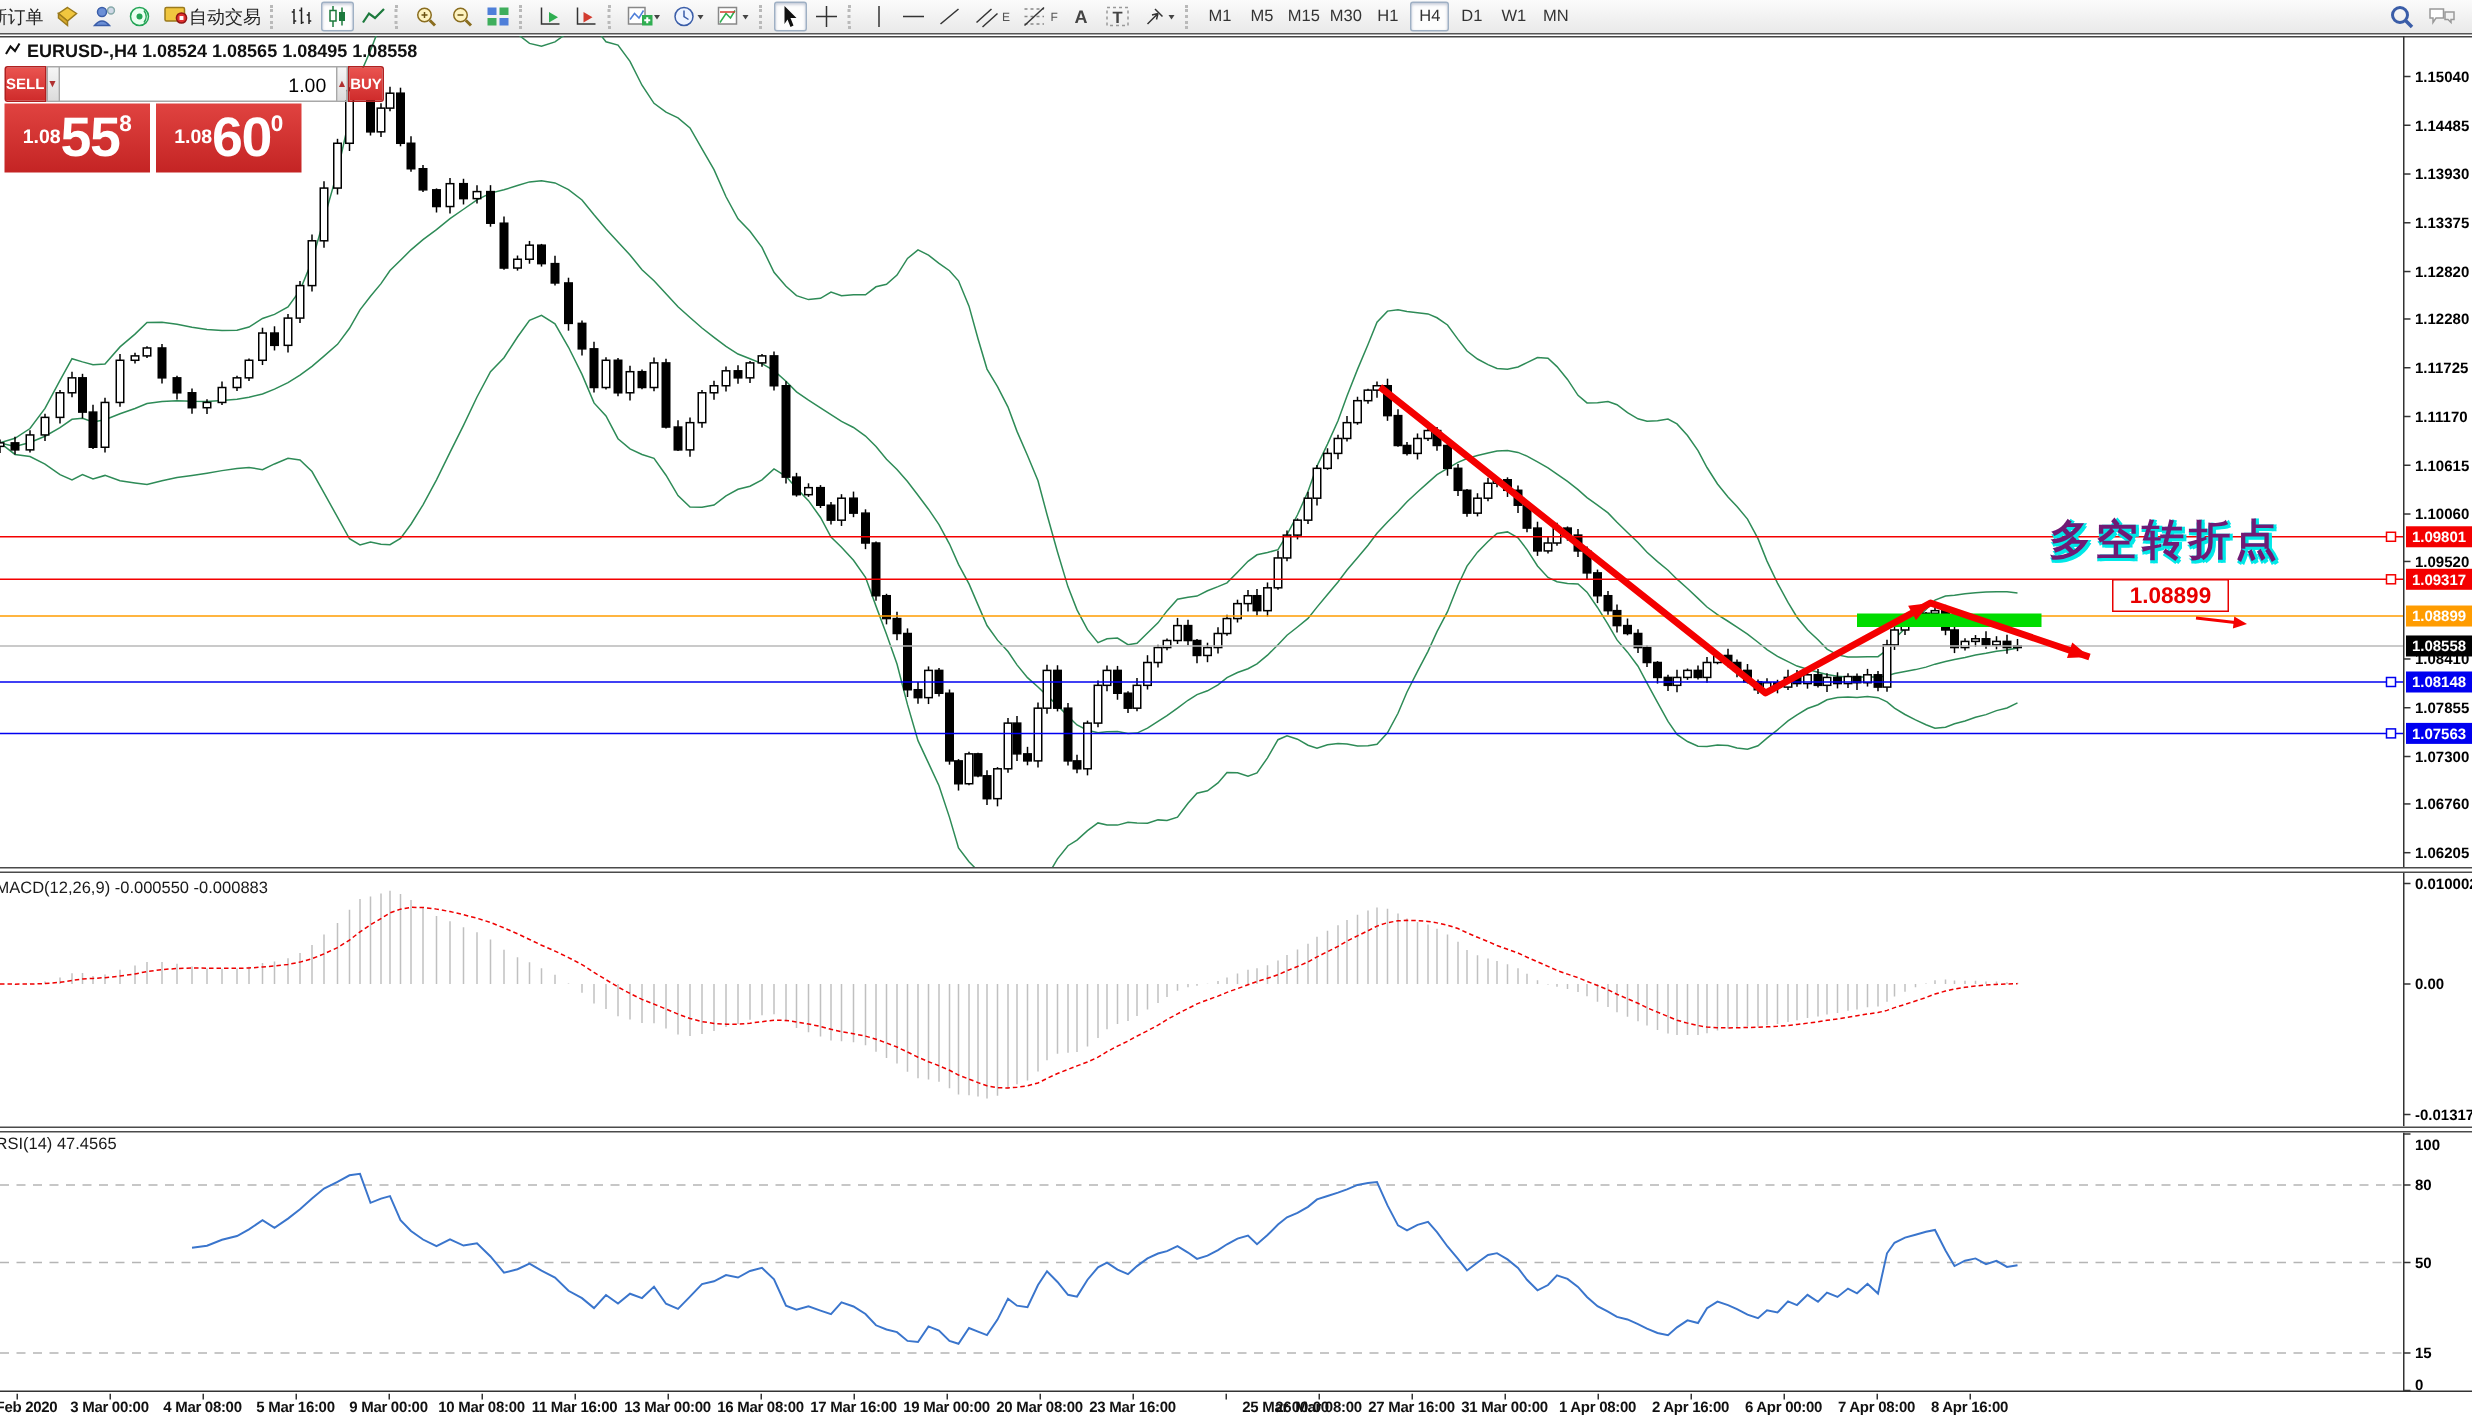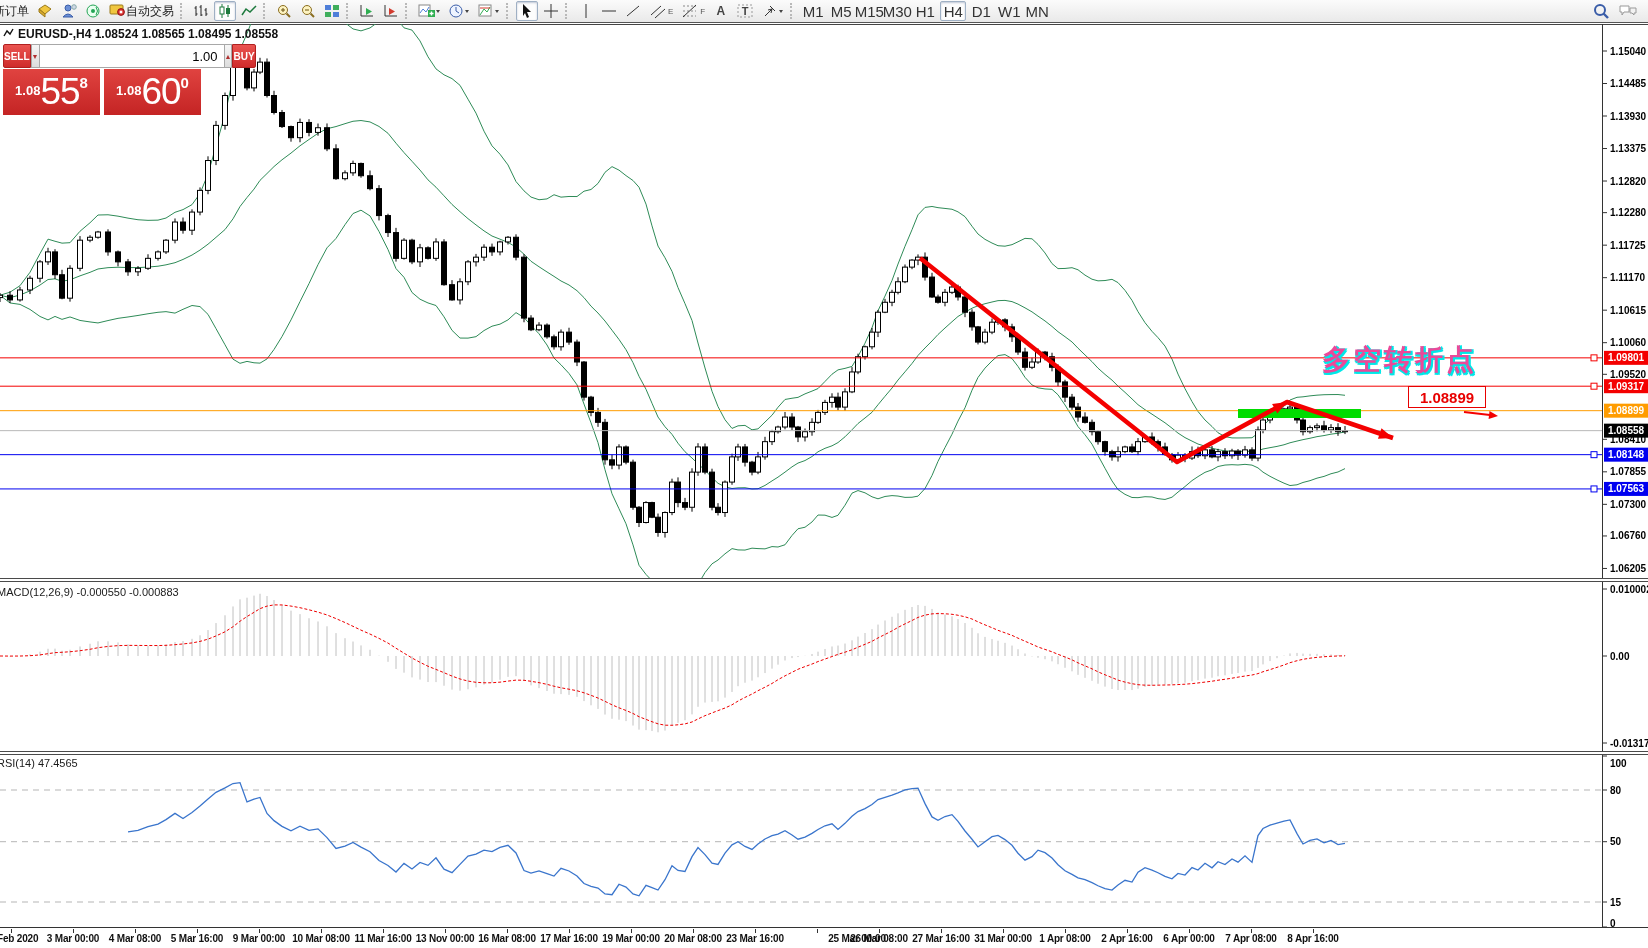--- a/index.html
+++ b/index.html
@@ -7,21 +7,21 @@
   .window{position:relative;width:1648px;height:948px;background:#fff;overflow:hidden;}
   
   .toolbar{position:absolute;left:0;top:0;width:1648px;height:23px;
     background:linear-gradient(#fbfbfb,#e9e9e9);border-bottom:1px solid #555;
     display:flex;align-items:center;font-size:12px;color:#222;}
   .tgrip{width:7px;height:16px;margin:0 2px;border-left:2px dotted #b9b9b9;}
   .tbtn{height:20px;min-width:21px;padding:0 2px;display:flex;align-items:center;justify-content:center;
     border:1px solid transparent;border-radius:2px;margin:0 1px;white-space:nowrap;cursor:default;}
   .tbtn.pressed{background:#fdfdfd;border-color:#9fb0c4;box-shadow:inset 0 1px 2px rgba(80,100,140,.35);}
   .tbtn .cap{font-size:8px;color:#555;margin-left:1px;}
-  .tf{width:26px;font-size:15px;color:#333;}
+  .tf{width:26px;font-size:11px;color:#333;}
   .tf.active{background:#fdfdfd;border-color:#9fb0c4;box-shadow:inset 0 1px 2px rgba(80,100,140,.35);}
   .tright{margin-left:auto;display:flex;align-items:center;margin-right:6px;}
   .glyph{font-size:13px;color:#222;}
   
   .pane-svg{position:absolute;left:0;}
   .splitter{position:absolute;left:0;width:1648px;height:4px;background:#fff;
     border-top:1px solid #4a4a4a;border-bottom:1px solid #4a4a4a;}
   .chart-title{position:absolute;left:3px;top:27px;display:flex;align-items:center;gap:4px;
     font-size:12px;font-weight:bold;color:#111;}
   
@@ -32,25 +32,25 @@
   .sellbtn{width:46px;border-radius:2px 0 0 2px;}
   .buybtn{width:45px;border-radius:0 2px 2px 0;}
   .spin{width:17px;background:linear-gradient(#f6f6f6,#dcdcdc);border:1px solid #a8a8a8;color:#b03030;
     font-size:7px;display:flex;align-items:center;justify-content:center;}
   .vol{flex:1;border:1px solid #a8a8a8;border-left:none;border-right:none;text-align:right;
     padding-right:6px;font-size:13px;color:#000;outline:none;}
   .trow2{display:flex;height:46px;margin-top:1px;}
   .pricebox{flex:1;background:linear-gradient(#e04340,#c42424);color:#fff;display:flex;
     align-items:center;justify-content:center;}
   .pricebox .small{font-size:13px;font-weight:bold;align-self:flex-end;margin-bottom:17px;}
-  .pricebox .big{font-size:37px;font-weight:normal;line-height:40px;letter-spacing:-1px;}
+  .pricebox .big{font-size:37px;font-weight:bold;line-height:40px;letter-spacing:-1px;}
   .pricebox .sup{font-size:15px;font-weight:bold;align-self:flex-start;margin-top:5px;}
   .pgap{width:4px;background:#fff;}
   
-  .cn-note{position:absolute;left:1322px;top:341px;font-size:28px;font-weight:bold;color:#ec4899;
+  .cn-note{position:absolute;left:1366px;top:341px;font-size:28px;font-weight:bold;color:#701a75;
     letter-spacing:3px;text-shadow:2px 0 0 #00e8e8,0 2px 0 #00e8e8,2px 2px 0 #00e8e8;white-space:nowrap;}
   .price-tag{position:absolute;left:1408px;top:386px;width:78px;height:22px;border:1px solid #e80000;
     color:#e80000;font-size:15px;font-weight:bold;display:flex;align-items:center;justify-content:center;
     background:#fff;}
   .ind-label{position:absolute;left:-3px;font-size:11px;color:#1a1a1a;white-space:nowrap;}
   
   .time-axis{position:absolute;left:0;top:929px;width:1648px;height:19px;background:#fff;overflow:hidden;}
   .time-axis .tick{position:absolute;top:0;width:1px;height:4px;background:#333;}
   .time-axis .tlabel{position:absolute;top:4px;transform:translateX(-50%);font-size:10px;color:#111;
     white-space:nowrap;font-weight:bold;letter-spacing:-0.2px;}
@@ -974,21 +974,21 @@
       <div class="tlabel" style="left: 135px;">4 Mar 08:00</div>
       <div class="tick" style="left: 197px;"></div>
       <div class="tlabel" style="left: 197px;">5 Mar 16:00</div>
       <div class="tick" style="left: 259px;"></div>
       <div class="tlabel" style="left: 259px;">9 Mar 00:00</div>
       <div class="tick" style="left: 321px;"></div>
       <div class="tlabel" style="left: 321px;">10 Mar 08:00</div>
       <div class="tick" style="left: 383px;"></div>
       <div class="tlabel" style="left: 383px;">11 Mar 16:00</div>
       <div class="tick" style="left: 445px;"></div>
-      <div class="tlabel" style="left: 445px;">13 Nov 00:00</div>
+      <div class="tlabel" style="left: 445px;">13 Mar 00:00</div>
       <div class="tick" style="left: 507px;"></div>
       <div class="tlabel" style="left: 507px;">16 Mar 08:00</div>
       <div class="tick" style="left: 569px;"></div>
       <div class="tlabel" style="left: 569px;">17 Mar 16:00</div>
       <div class="tick" style="left: 631px;"></div>
       <div class="tlabel" style="left: 631px;">19 Mar 00:00</div>
       <div class="tick" style="left: 693px;"></div>
       <div class="tlabel" style="left: 693px;">20 Mar 08:00</div>
       <div class="tick" style="left: 755px;"></div>
       <div class="tlabel" style="left: 755px;">23 Mar 16:00</div>

